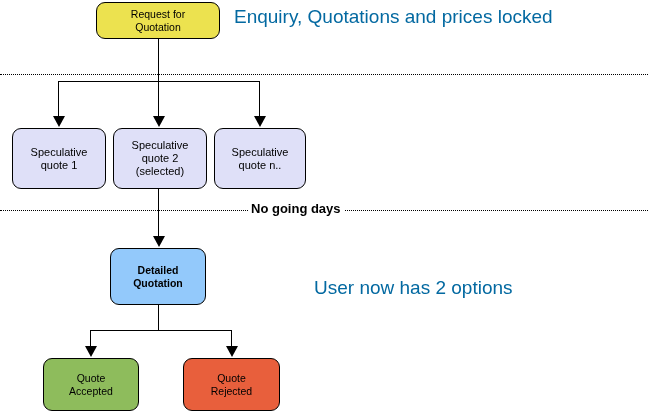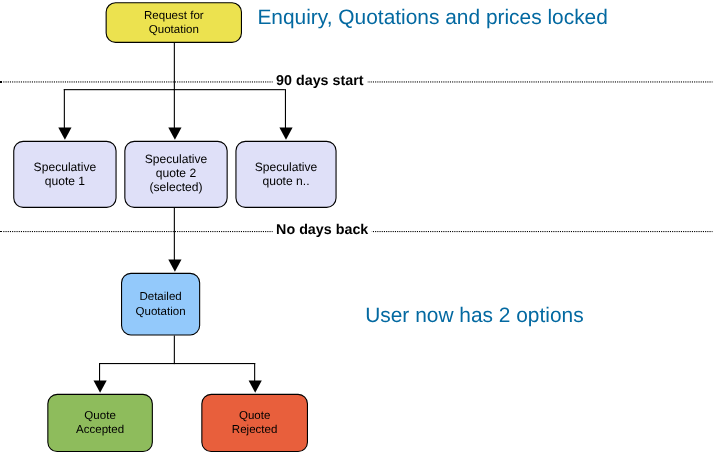--- a/index.html
+++ b/index.html
@@ -43,22 +43,23 @@
   }
   #node-spec2 {
     left: 113px; top: 128px; width: 94px;  height: 61px;
     font-size: 11px;
   }
   #node-spec3 {
     left: 214px; top: 128px; width: 92px;  height: 61px;
     font-size: 11px;
   }
   #node-detailed {
-    left: 110px; top: 248px; width: 72px;  height: 57px;
+    left: 110px; top: 248px; width: 96px;  height: 57px;
     font-size: 10.5px;
+    font-weight: bold;
   }
   #node-accepted {
     left: 43px;  top: 358px; width: 96px;  height: 53px;
     font-size: 10.5px;
   }
   #node-rejected {
     left: 183px; top: 358px; width: 97px;  height: 53px;
     font-size: 10.5px;
   }
 
@@ -109,32 +110,31 @@
   .annotation {
     position: absolute;
     color: #0369a1;
     font-size: 19px;
     line-height: 1.3;
     white-space: pre-line;
     z-index: 4;
   }
   #annotation-0 { left: 234px; top: 5px;   }
   #annotation-1 { left: 314px; top: 127px; }
-  #annotation-2 { left: 332px; top: 276px; text-align: right; }
+  #annotation-2 { left: 314px; top: 276px; text-align: right; }
 </style>
 </head>
 <body>
 
 <div id="canvas">
 
   <div class="divider" style="top:74px;"></div>
-  <div class="divider-label" style="left:248px; top:65px;">90 days start</div>
 
   <div class="divider" style="top:210px;"></div>
-  <div class="divider-label" style="left:248px; top:201px;">No days back</div>
+  <div class="divider-label" style="left:248px; top:201px;">No going days</div>
 
   <div class="vline" style="left:158px; top:38px;  height:44px;"></div>
   <div class="hline" style="left:58px;  top:81px;  width:201px;"></div>
 
   <div class="vline" style="left:58px;  top:81px;  height:36px;"></div>
   <div class="arrowhead" style="left:53px; top:116px;"></div>
 
   <div class="vline" style="left:158px; top:81px;  height:36px;"></div>
   <div class="arrowhead" style="left:153px; top:116px;"></div>
 

